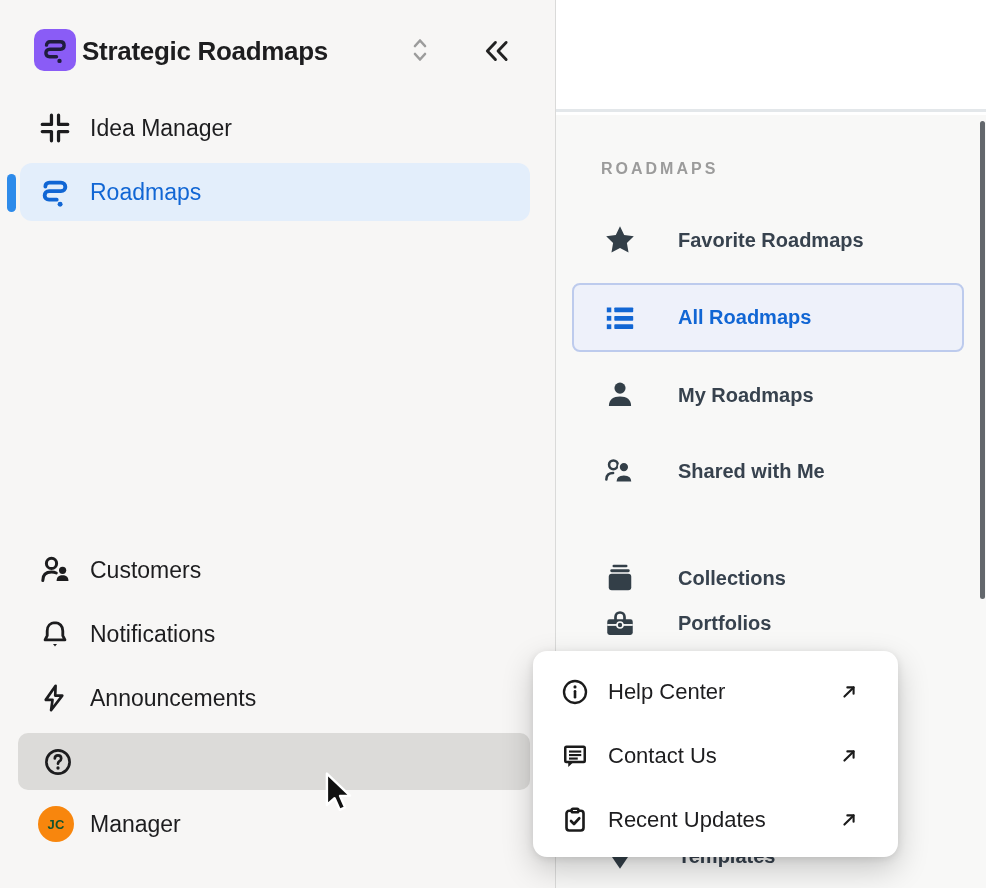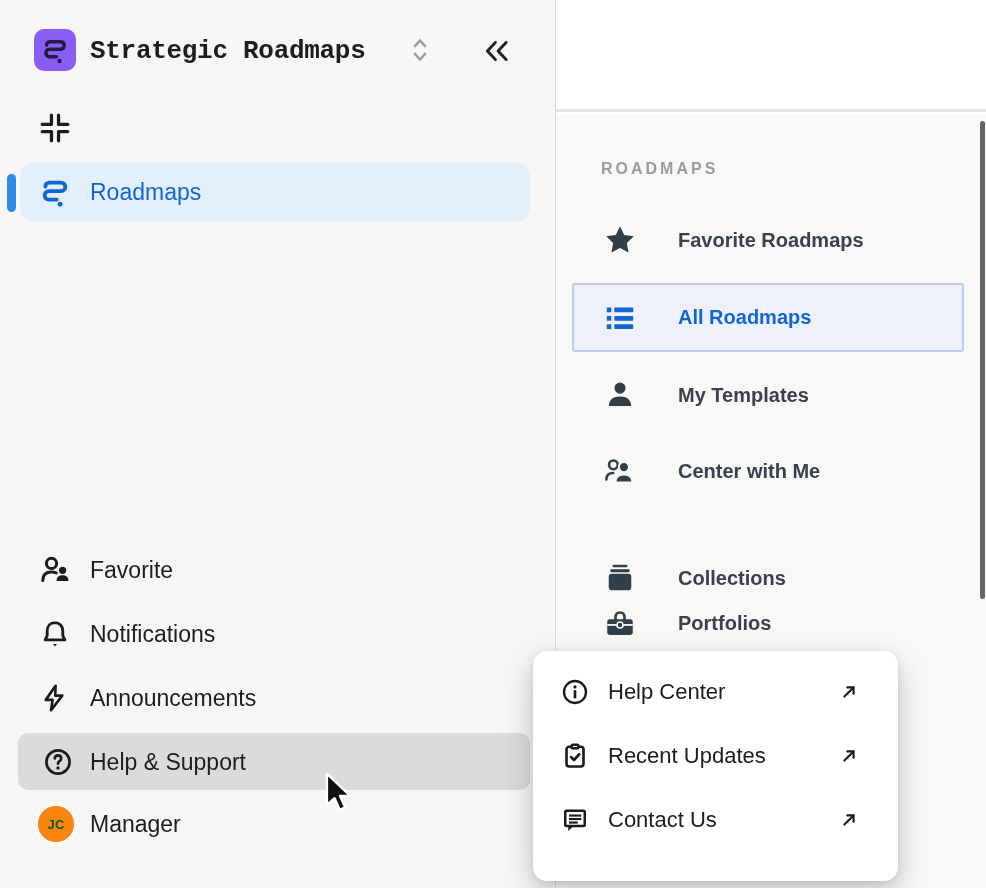--- a/index.html
+++ b/index.html
@@ -22,45 +22,45 @@
   body{
     position:relative;width:986px;height:888px;overflow:hidden;
     font-family:"Liberation Sans","DejaVu Sans",sans-serif;
     background:#fff;
   }
   .abs{position:absolute;}
   
   .sidebar{left:0;top:0;width:556px;height:888px;background:var(--sidebar_bg);border-right:1px solid #dadad9;}
   .logo{left:34px;top:29px;width:42px;height:42px;border-radius:10px;background:var(--logo_purple);
         display:flex;align-items:center;justify-content:center;color:#201d3e;}
-  .ws-title{left:90px;top:36px;font-size:26px;font-weight:700;letter-spacing:-.3px;color:var(--sidebar_text);font-family:Liberation Mono, monospace;}
+  .ws-title{left:82px;top:36px;font-size:26px;font-weight:700;letter-spacing:-.3px;color:var(--sidebar_text);}
   .switcher{left:406px;top:34px;width:28px;height:32px;color:#9c9c9c;display:flex;align-items:center;justify-content:center;}
   .collapse{left:480px;top:37px;width:34px;height:28px;color:#222;display:flex;align-items:center;justify-content:center;}
   .srow{left:0;width:540px;height:48px;display:flex;align-items:center;color:var(--sidebar_text);}
   .srow .ic{position:absolute;left:38px;display:flex;align-items:center;justify-content:center;color:#1c1c1e;}
   .srow .lbl{position:absolute;left:90px;font-size:23px;}
   .pill-selected{left:20px;width:510px;height:58px;border-radius:12px;background:var(--sidebar_selected_bg);}
   .blue-bar{left:7px;width:9px;height:38px;border-radius:5px;background:var(--selection_bar);}
   .pill-hover{left:18px;width:512px;height:57px;border-radius:10px;background:var(--hover_gray);}
   .avatar{position:absolute;left:38px;width:36px;height:36px;border-radius:50%;background:var(--avatar_orange);
           color:#14532d;font-size:13px;font-weight:700;display:flex;align-items:center;justify-content:center;letter-spacing:.3px;}
   
   .panel-header{left:556px;top:0;width:430px;height:112px;background:#ffffff;border-bottom:3px solid #e3e7ea;}
   .panel-body{left:556px;top:115px;width:430px;height:773px;background:var(--panel_bg);}
   .section-title{left:601px;top:160px;font-size:16px;font-weight:700;letter-spacing:3px;color:var(--section_title_gray);}
   .prow{left:556px;width:430px;height:48px;display:flex;align-items:center;color:var(--panel_text);}
   .prow .ic{position:absolute;left:44px;width:40px;display:flex;align-items:center;justify-content:center;color:#333f48;}
   .prow .lbl{position:absolute;left:122px;font-size:20px;font-weight:600;}
-  .prow-selected{left:572px;width:392px;height:69px;border-radius:3px;background:var(--panel_selected_bg);
+  .prow-selected{left:572px;width:392px;height:69px;border-radius:8px;background:var(--panel_selected_bg);
                  border:2px solid var(--panel_selected_border);display:flex;align-items:center;color:var(--accent);}
   .prow-selected .ic{position:absolute;left:26px;width:40px;display:flex;align-items:center;justify-content:center;color:var(--accent);}
   .prow-selected .lbl{position:absolute;left:104px;font-size:20px;font-weight:600;}
   .scrollbar{left:980px;top:121px;width:5px;height:478px;border-radius:3px;background:#63676c;z-index:10;}
   
-  .popup{left:533px;top:651px;width:365px;height:230px;background:#fff;border-radius:14px;z-index:50;
+  .popup{left:533px;top:651px;width:365px;height:206px;background:#fff;border-radius:14px;z-index:50;
          box-shadow:0 12px 32px rgba(0,0,0,.20),0 2px 8px rgba(0,0,0,.10);padding-top:9px;}
   .mrow{position:relative;height:64px;display:flex;align-items:center;color:#1d1d1f;}
   .mrow .ic{position:absolute;left:27px;display:flex;color:#1b1b1b;}
   .mrow .lbl{position:absolute;left:75px;font-size:22px;font-weight:500;}
   .mrow .ext{position:absolute;right:38px;display:flex;color:#1b1b1b;}
   .cursor{left:320px;top:772px;width:38px;height:44px;z-index:100;}
   svg{display:block;}
 </style>
 </head>
 <body>
@@ -91,20 +91,21 @@
 
   <div class="abs srow" style="top:104px">
     <span class="ic">
       <svg width="34" height="34" viewBox="0 0 24 24" fill="none" stroke="currentColor" stroke-width="2.3" stroke-linecap="round" stroke-linejoin="round">
         <path d="M3 9.5 H9.5 V3"></path>
           <path d="M14.5 3 V9.5 H21"></path>
           <path d="M21 14.5 H14.5 V21"></path>
           <path d="M9.5 21 V14.5 H3"></path>
       </svg>
     </span>
+    <span class="lbl">Idea Manager</span>
   </div>
 
   <div class="abs pill-selected" style="top:163px"></div>
   <div class="abs blue-bar" style="top:174px"></div>
   <div class="abs srow" style="top:168px;color:var(--accent)">
     <span class="ic" style="color:var(--accent)">
       <svg width="34" height="34" viewBox="0 0 24 24" fill="none" stroke="currentColor" stroke-width="2.7" stroke-linecap="round">
         <path d="M5.2 8.1 C5.2 6.5 6.4 5.4 8 5.4 H16.2 C18.1 5.4 19.3 6.6 19.3 8.4 C19.3 10.2 18.1 11.4 16.2 11.4 H7.8 C5.9 11.4 4.7 12.6 4.7 14.4 C4.7 16.2 5.9 17.4 7.8 17.4 H13.2"></path>
         <circle cx="15.6" cy="20.7" r="1.75" fill="currentColor" stroke="none"></circle>
       </svg>
@@ -114,21 +115,21 @@
 
   <div class="abs srow" style="top:546px">
     <span class="ic">
       <svg width="36" height="36" viewBox="0 0 24 24" fill="none">
         <circle cx="9" cy="7.6" r="3.4" stroke="currentColor" stroke-width="2"></circle>
         <path d="M3.2 19 C3.2 15 5.8 13.4 9 13.4 C10.2 13.4 11.3 13.6 12.2 14" stroke="currentColor" stroke-width="2" stroke-linecap="round"></path>
         <circle cx="16.4" cy="12.2" r="2.4" fill="currentColor"></circle>
         <path d="M12.4 19.3 C12.4 16.6 14.1 15.5 16.4 15.5 C18.6 15.5 20.3 16.6 20.3 19.3 Z" fill="currentColor"></path>
       </svg>
     </span>
-    <span class="lbl">Favorite</span>
+    <span class="lbl">Customers</span>
   </div>
 
   <div class="abs srow" style="top:610px">
     <span class="ic">
       <svg width="34" height="34" viewBox="0 0 24 24" fill="none" stroke="currentColor" stroke-width="2" stroke-linejoin="round">
         <path d="M12 4 C8.7 4 6.5 6.4 6.5 9.8 V13.2 L5 16.2 H19 L17.5 13.2 V9.8 C17.5 6.4 15.3 4 12 4 Z"></path>
         <path d="M10.6 19 h2.8 L12 20.8 Z" fill="currentColor" stroke="none"></path>
       </svg>
     </span>
     <span class="lbl">Notifications</span>
@@ -145,21 +146,20 @@
 
   <div class="abs pill-hover" style="top:733px"></div>
   <div class="abs srow" style="top:738px">
     <span class="ic" style="left:42px">
       <svg width="32" height="32" viewBox="0 0 24 24" fill="none" stroke="currentColor" stroke-width="2" stroke-linecap="round">
         <circle cx="12" cy="12" r="8.7"></circle>
         <path d="M9.6 9.4 C9.6 8 10.6 7 12 7 C13.4 7 14.4 8 14.4 9.3 C14.4 10.4 13.8 10.9 12.9 11.5 C12.2 12 12 12.4 12 13.3"></path>
         <circle cx="12" cy="16.5" r="1.25" fill="currentColor" stroke="none"></circle>
       </svg>
     </span>
-    <span class="lbl">Help &amp; Support</span>
   </div>
 
   <div class="abs srow" style="top:800px">
     <span class="avatar" style="top:6px">JC</span>
     <span class="lbl">Manager</span>
   </div>
 </div>
 
 <div class="abs panel-header"></div>
 <div class="abs panel-body"></div>
@@ -188,33 +188,33 @@
   <span class="lbl">All Roadmaps</span>
 </div>
 
 <div class="abs prow" style="top:371px">
   <span class="ic">
     <svg width="36" height="36" viewBox="0 0 24 24" fill="currentColor">
       <circle cx="12" cy="7.4" r="3.7"></circle>
       <path d="M4.6 19.4 C4.6 15 7.5 13 12 13 C16.5 13 19.4 15 19.4 19.4 Z"></path>
     </svg>
   </span>
-  <span class="lbl">My Templates</span>
+  <span class="lbl">My Roadmaps</span>
 </div>
 
 <div class="abs prow" style="top:447px">
   <span class="ic">
     <svg width="36" height="36" viewBox="0 0 24 24" fill="none">
       <circle cx="7.6" cy="7.9" r="2.9" stroke="currentColor" stroke-width="1.7"></circle>
       <path d="M2.9 17.6 C2.9 14.7 4.7 13.3 7.4 13.3" stroke="currentColor" stroke-width="1.7" stroke-linecap="round"></path>
       <circle cx="14.6" cy="9.4" r="3.4" fill="currentColor" stroke="#f8f8f7" stroke-width="1.3"></circle>
       <path d="M8.9 19.6 C8.9 16 11.4 14.3 14.6 14.3 C17.8 14.3 20.3 16 20.3 19.6 Z" fill="currentColor" stroke="#f8f8f7" stroke-width="1.3"></path>
     </svg>
   </span>
-  <span class="lbl">Center with Me</span>
+  <span class="lbl">Shared with Me</span>
 </div>
 
 <div class="abs prow" style="top:554px">
   <span class="ic">
     <svg width="36" height="36" viewBox="0 0 24 24" fill="currentColor">
       <rect x="7" y="3.2" width="10" height="1.7" rx="0.85"></rect>
       <rect x="5.5" y="6.2" width="13" height="1.9" rx="0.95"></rect>
       <rect x="4.5" y="9.2" width="15" height="11" rx="2"></rect>
     </svg>
   </span>
@@ -248,37 +248,20 @@
 
   <div class="mrow">
     <span class="ic">
       <svg width="30" height="30" viewBox="0 0 24 24" fill="none" stroke="currentColor" stroke-width="1.9">
         <circle cx="12" cy="12" r="8.8"></circle>
         <circle cx="12" cy="7.9" r="1.25" fill="currentColor" stroke="none"></circle>
         <rect x="10.95" y="10.4" width="2.1" height="6.8" rx="1.05" fill="currentColor" stroke="none"></rect>
       </svg>
     </span>
     <span class="lbl">Help Center</span>
-    <span class="ext">
-      <svg width="22" height="22" viewBox="0 0 24 24" fill="none" stroke="currentColor" stroke-width="2.3" stroke-linecap="round" stroke-linejoin="round">
-        <path d="M7 17 L17 7"></path>
-          <path d="M10.2 7 H17 V13.8"></path>
-      </svg>
-    </span>
-  </div>
-
-  <div class="mrow">
-    <span class="ic">
-      <svg width="30" height="30" viewBox="0 0 24 24" fill="none" stroke="currentColor" stroke-width="2.1">
-        <rect x="5.2" y="4.6" width="13.6" height="15.8" rx="2.2"></rect>
-        <rect x="9.3" y="3" width="5.4" height="2.8" rx="1" fill="#ffffff"></rect>
-        <path d="M8.8 12.8 L11.2 15.2 L15.4 10.6" stroke-linecap="round" stroke-linejoin="round"></path>
-      </svg>
-    </span>
-    <span class="lbl">Recent Updates</span>
     <span class="ext">
       <svg width="22" height="22" viewBox="0 0 24 24" fill="none" stroke="currentColor" stroke-width="2.3" stroke-linecap="round" stroke-linejoin="round">
         <path d="M7 17 L17 7"></path>
           <path d="M10.2 7 H17 V13.8"></path>
       </svg>
     </span>
   </div>
 
   <div class="mrow">
     <span class="ic">
@@ -291,19 +274,36 @@
       </svg>
     </span>
     <span class="lbl">Contact Us</span>
     <span class="ext">
       <svg width="22" height="22" viewBox="0 0 24 24" fill="none" stroke="currentColor" stroke-width="2.3" stroke-linecap="round" stroke-linejoin="round">
         <path d="M7 17 L17 7"></path>
           <path d="M10.2 7 H17 V13.8"></path>
       </svg>
     </span>
   </div>
+
+  <div class="mrow">
+    <span class="ic">
+      <svg width="30" height="30" viewBox="0 0 24 24" fill="none" stroke="currentColor" stroke-width="2.1">
+        <rect x="5.2" y="4.6" width="13.6" height="15.8" rx="2.2"></rect>
+        <rect x="9.3" y="3" width="5.4" height="2.8" rx="1" fill="#ffffff"></rect>
+        <path d="M8.8 12.8 L11.2 15.2 L15.4 10.6" stroke-linecap="round" stroke-linejoin="round"></path>
+      </svg>
+    </span>
+    <span class="lbl">Recent Updates</span>
+    <span class="ext">
+      <svg width="22" height="22" viewBox="0 0 24 24" fill="none" stroke="currentColor" stroke-width="2.3" stroke-linecap="round" stroke-linejoin="round">
+        <path d="M7 17 L17 7"></path>
+          <path d="M10.2 7 H17 V13.8"></path>
+      </svg>
+    </span>
+  </div>
 </div>
 
 <div class="abs cursor">
   <svg width="38" height="44" viewBox="0 0 28 40">
     <path d="M3 1.5 L3 30 L10 23.8 L14.6 34.4 L19.6 32.2 L15 21.8 L24 21.5 Z" fill="#111" stroke="#fff" stroke-width="2.2" stroke-linejoin="round"></path>
   </svg>
 </div>
 
 </body></html>

